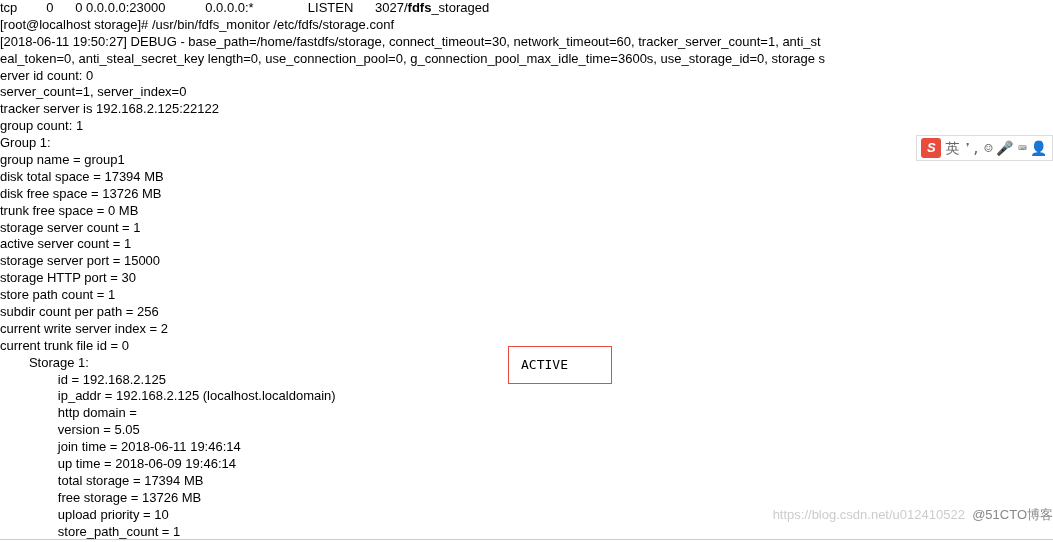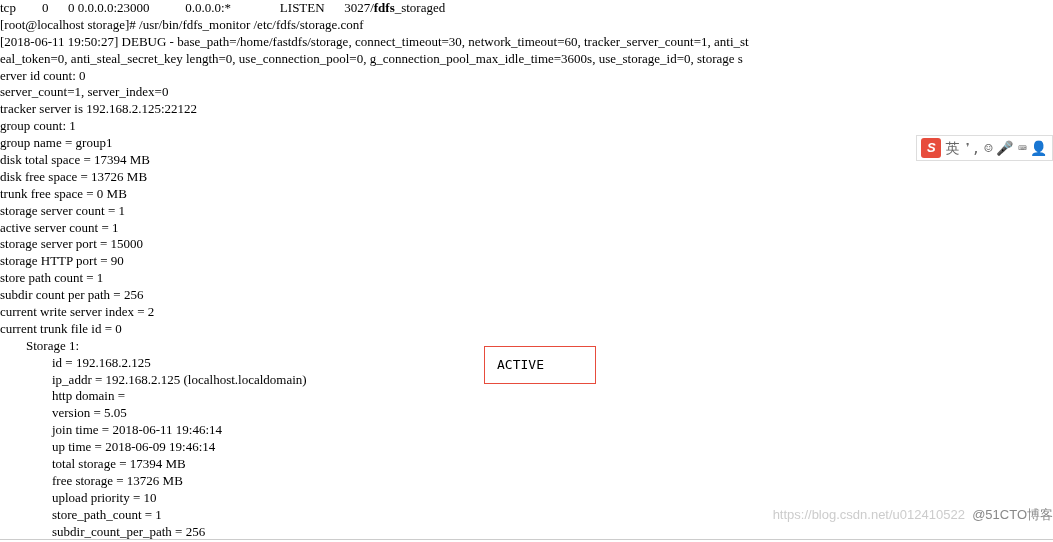--- a/index.html
+++ b/index.html
@@ -11,34 +11,34 @@
       background: #fff;
       color: #000;
       position: relative;
       width: 1053px;
       height: 542px;
       overflow: hidden;
     }
     pre {
       margin: 0;
       padding: 0;
-      font-family: Liberation Serif, serif;
+      font-family: Liberation Sans, sans-serif;
       white-space: pre;
     }
     .terminal {
       padding: 0;
     }
     .bold {
       font-weight: bold;
     }
     .active-box {
       position: absolute;
-      left: 484px;
+      left: 508px;
       top: 346px;
-      width: 112px;
+      width: 104px;
       height: 38px;
       border: 1px solid #e74c3c;
       display: flex;
       align-items: center;
       padding-left: 12px;
       font-family: monospace;
       font-size: 13px;
       box-sizing: border-box;
     }
     .watermark-url {
@@ -96,28 +96,29 @@
 <pre>[2018-06-11 19:50:27] DEBUG - base_path=/home/fastdfs/storage, connect_timeout=30, network_timeout=60, tracker_server_count=1, anti_st</pre>
 <pre>eal_token=0, anti_steal_secret_key length=0, use_connection_pool=0, g_connection_pool_max_idle_time=3600s, use_storage_id=0, storage s</pre>
 <pre>erver id count: 0</pre>
 <pre></pre>
 <pre>server_count=1, server_index=0</pre>
 <pre></pre>
 <pre>tracker server is 192.168.2.125:22122</pre>
 <pre></pre>
 <pre>group count: 1</pre>
 <pre></pre>
+<pre>Group 1:</pre>
 <pre>group name = group1</pre>
 <pre>disk total space = 17394 MB</pre>
 <pre>disk free space = 13726 MB</pre>
 <pre>trunk free space = 0 MB</pre>
 <pre>storage server count = 1</pre>
 <pre>active server count = 1</pre>
 <pre>storage server port = 15000</pre>
-<pre>storage HTTP port = 90</pre>
+<pre>storage HTTP port = 30</pre>
 <pre>store path count = 1</pre>
 <pre>subdir count per path = 256</pre>
 <pre>current write server index = 2</pre>
 <pre>current trunk file id = 0</pre>
 <pre></pre>
 <pre>        Storage 1:</pre>
 <pre>                id = 192.168.2.125</pre>
 <pre>                ip_addr = 192.168.2.125 (localhost.localdomain)</pre>
 <pre>                http domain = </pre>
 <pre>                version = 5.05</pre>

